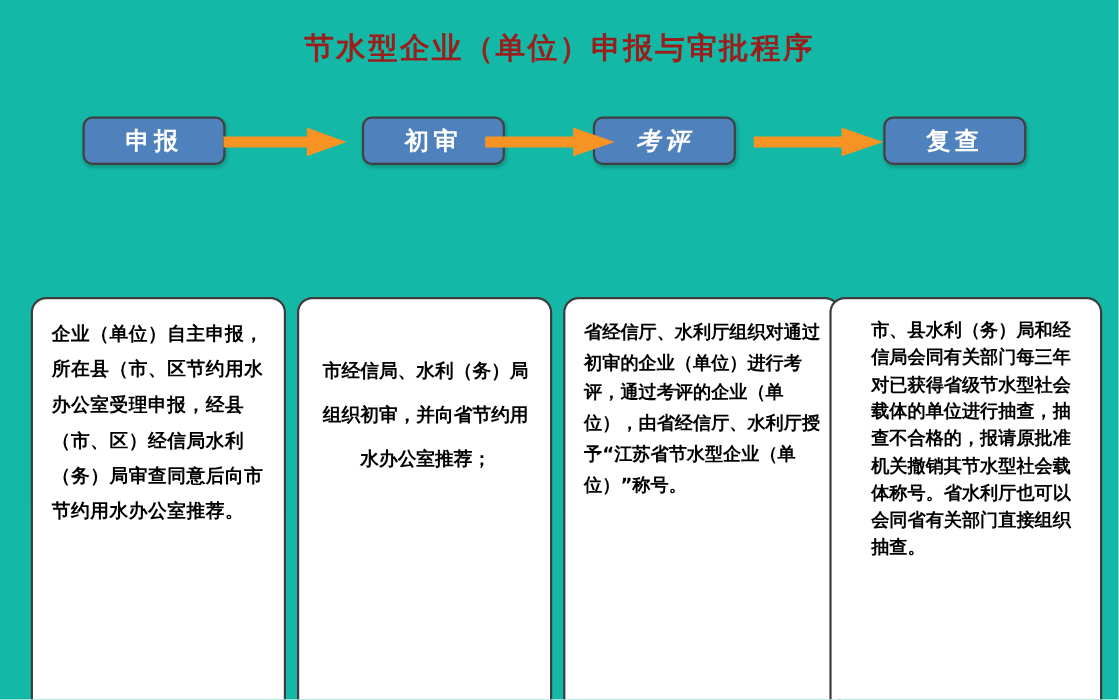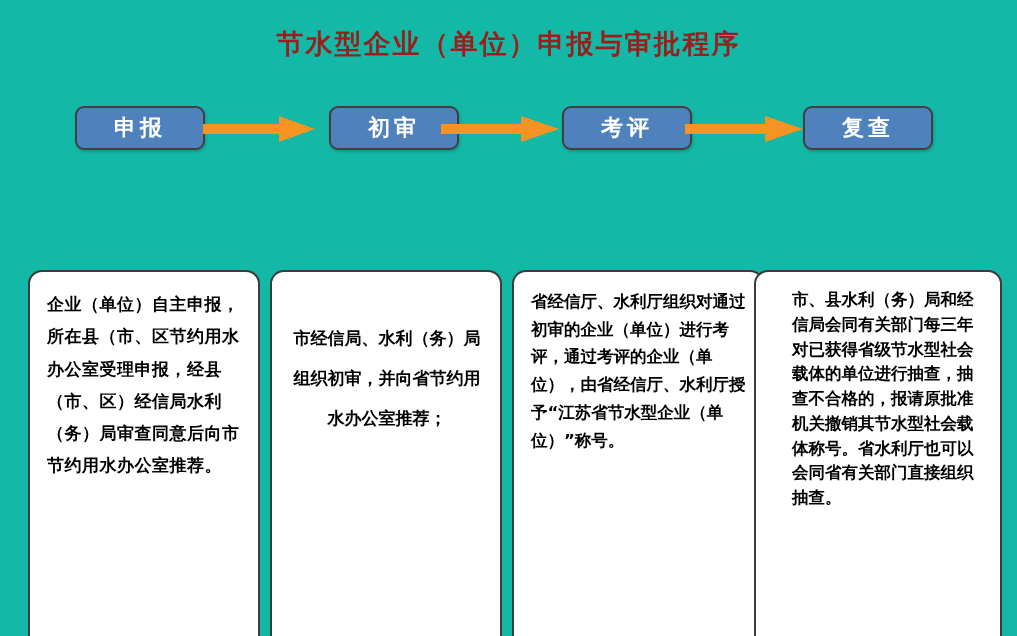--- a/index.html
+++ b/index.html
@@ -39,21 +39,21 @@
     justify-content: center;
     color: #ffffff;
     font-size: 22px;
     font-weight: bold;
     letter-spacing: 4px;
     box-sizing: border-box;
     box-shadow: 1px 2px 3px rgba(0,0,0,0.18);
   }
   .stage-btn.s0 { left: 75px; }
   .stage-btn.s1 { left: 329px; }
-  .stage-btn.s2 { left: 562px; }
+  .stage-btn.s2 { left: 539px; font-style: italic; }
   .stage-btn.s3 { left: 803px; }
   .flow-arrow {
     position: absolute;
     top: 115px;
     height: 28px;
   }
   .flow-arrow.a0 { left: 203px; width: 112px; }
   .flow-arrow.a1 { left: 441px; width: 118px; }
   .flow-arrow.a2 { left: 685px; width: 118px; }
   .detail-box {

